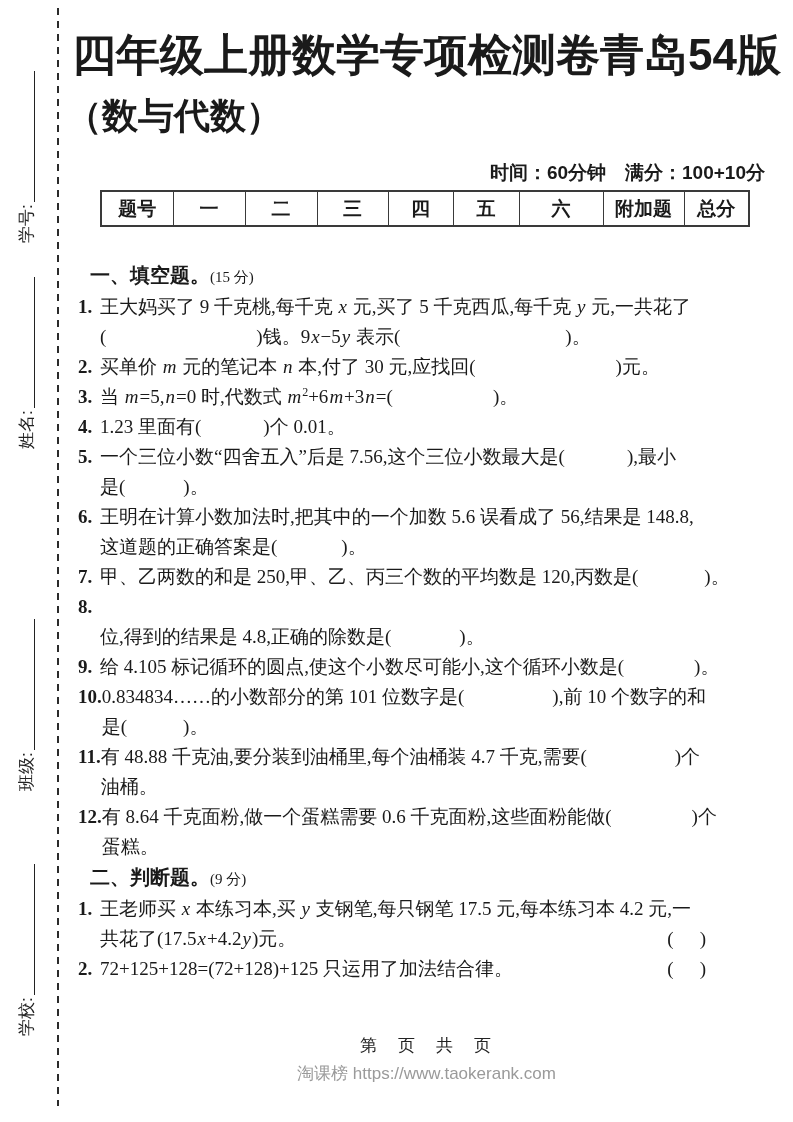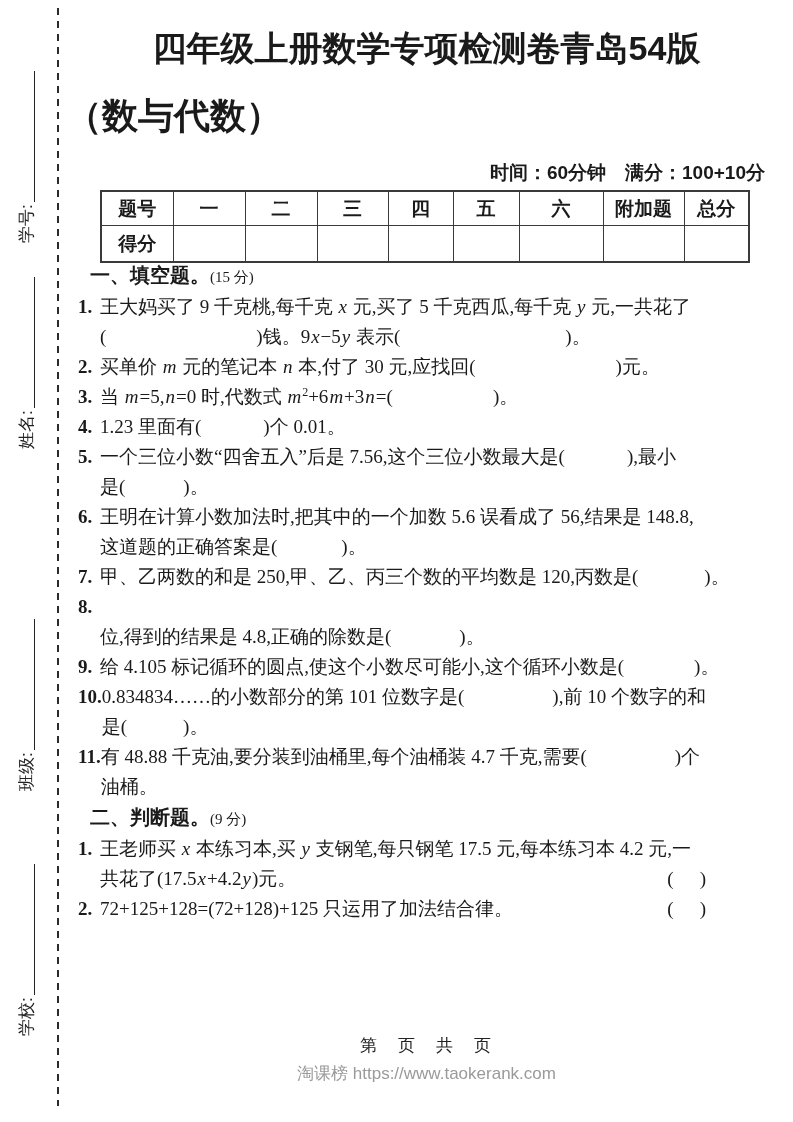--- a/index.html
+++ b/index.html
@@ -18,21 +18,21 @@
   .sidebar{position:absolute;left:0;top:0;bottom:0;width:56px;}
   .side-group{
     position:absolute;left:-59px;width:172px;height:22px;display:flex;align-items:flex-end;
     transform:rotate(-90deg);
   }
   .side-label{font-family:"Liberation Sans","DejaVu Sans",sans-serif;font-size:17px;color:#222;white-space:nowrap;}
   .side-line{flex:1;border-bottom:1.6px solid #222;margin:0 0 3px 2px;}
 
   
   .title{position:absolute;top:26px;left:66px;right:6px;text-align:center;
-    font-weight:bold;font-size:34px;letter-spacing:0;}
+    font-weight:bold;font-size:44px;letter-spacing:0;}
   .subtitle{position:absolute;top:92px;left:66px;right:6px;
     font-weight:bold;font-size:36px;}
   .meta{position:absolute;top:160px;right:28px;font-weight:bold;font-size:19px;}
 
   
   .score-table{position:absolute;left:100px;top:190px;}
   table{border-collapse:collapse;table-layout:fixed;width:648px;}
   th,td{border:1px solid #3a3a3a;text-align:center;padding:0;margin-top:37px;}
   table{border:2px solid #3a3a3a;}
   th{font-weight:bold;font-size:19px;height:33px;}
@@ -103,31 +103,20 @@
           <th>题号</th>
           <th>一</th>
           <th>二</th>
           <th>三</th>
           <th>四</th>
           <th>五</th>
           <th>六</th>
           <th>附加题</th>
           <th>总分</th>
         </tr>
-      <tr>
-          <td class="score-label">得分</td>
-          <td></td>
-          <td></td>
-          <td></td>
-          <td></td>
-          <td></td>
-          <td></td>
-          <td></td>
-          <td></td>
-        </tr>
     </tbody>
   </table>
 </div>
 
 <div class="content">
     <div class="sec-row"><span class="sec-label hei">一、填空题。</span><span class="sec-points">(15 分)</span></div>
     <div class="question">
       <span class="qnum">1.</span>
       <div class="qbody"><span>王大妈买了 9 千克桃,每千克 </span><span class="var">x</span><span> 元,买了 5 千克西瓜,每千克 </span><span class="var">y</span><span> 元,一共花了</span><br><span>(</span><span class="gap" style="width: 150px;"></span><span>)钱。9</span><span class="var">x</span><span>−5</span><span class="var">y</span><span> 表示(</span><span class="gap" style="width: 165px;"></span><span>)。</span></div>
     </div>
@@ -164,20 +153,24 @@
       <div class="qbody"><span>给 4.105 标记循环的圆点,使这个小数尽可能小,这个循环小数是(</span><span class="gap" style="width: 70px;"></span><span>)。</span></div>
     </div>
     <div class="question">
       <span class="qnum">10.</span>
       <div class="qbody"><span>0.834834……的小数部分的第 101 位数字是(</span><span class="gap" style="width: 88px;"></span><span>),前 10 个数字的和</span><br><span>是(</span><span class="gap" style="width: 56px;"></span><span>)。</span></div>
     </div>
     <div class="question">
       <span class="qnum">11.</span>
       <div class="qbody"><span>有 48.88 千克油,要分装到油桶里,每个油桶装 4.7 千克,需要(</span><span class="gap" style="width: 88px;"></span><span>)个</span><br><span>油桶。</span></div>
     </div>
+    <div class="question">
+      <span class="qnum">12.</span>
+      <div class="qbody"><span>有 8.64 千克面粉,做一个蛋糕需要 0.6 千克面粉,这些面粉能做(</span><span class="gap" style="width: 80px;"></span><span>)个</span><br><span>蛋糕。</span></div>
+    </div>
     <div class="sec-row"><span class="sec-label hei">二、判断题。</span><span class="sec-points">(9 分)</span></div>
     <div class="question">
       <span class="qnum">1.</span>
       <div class="qbody"><span>王老师买 </span><span class="var">x</span><span> 本练习本,买 </span><span class="var">y</span><span> 支钢笔,每只钢笔 17.5 元,每本练习本 4.2 元,一</span><br><span>共花了(17.5</span><span class="var">x</span><span>+4.2</span><span class="var">y</span><span>)元。</span><span class="ans"><span>(</span><span class="gap" style="width: 26px;"></span><span>)</span></span></div>
     </div>
     <div class="question">
       <span class="qnum">2.</span>
       <div class="qbody"><span>72+125+128=(72+128)+125 只运用了加法结合律。</span><span class="ans"><span>(</span><span class="gap" style="width: 26px;"></span><span>)</span></span></div>
     </div>
   </div>

